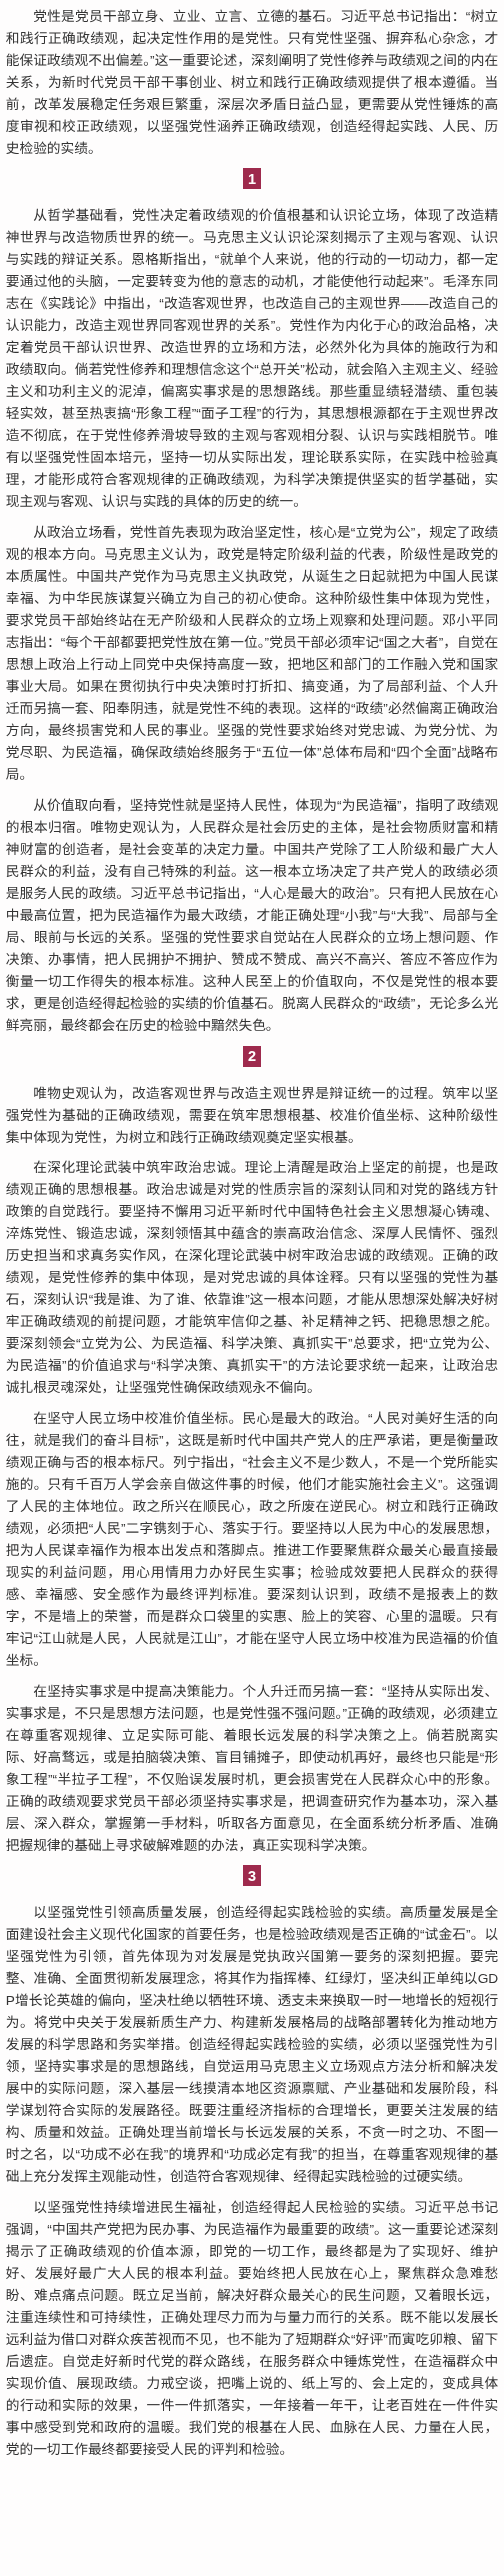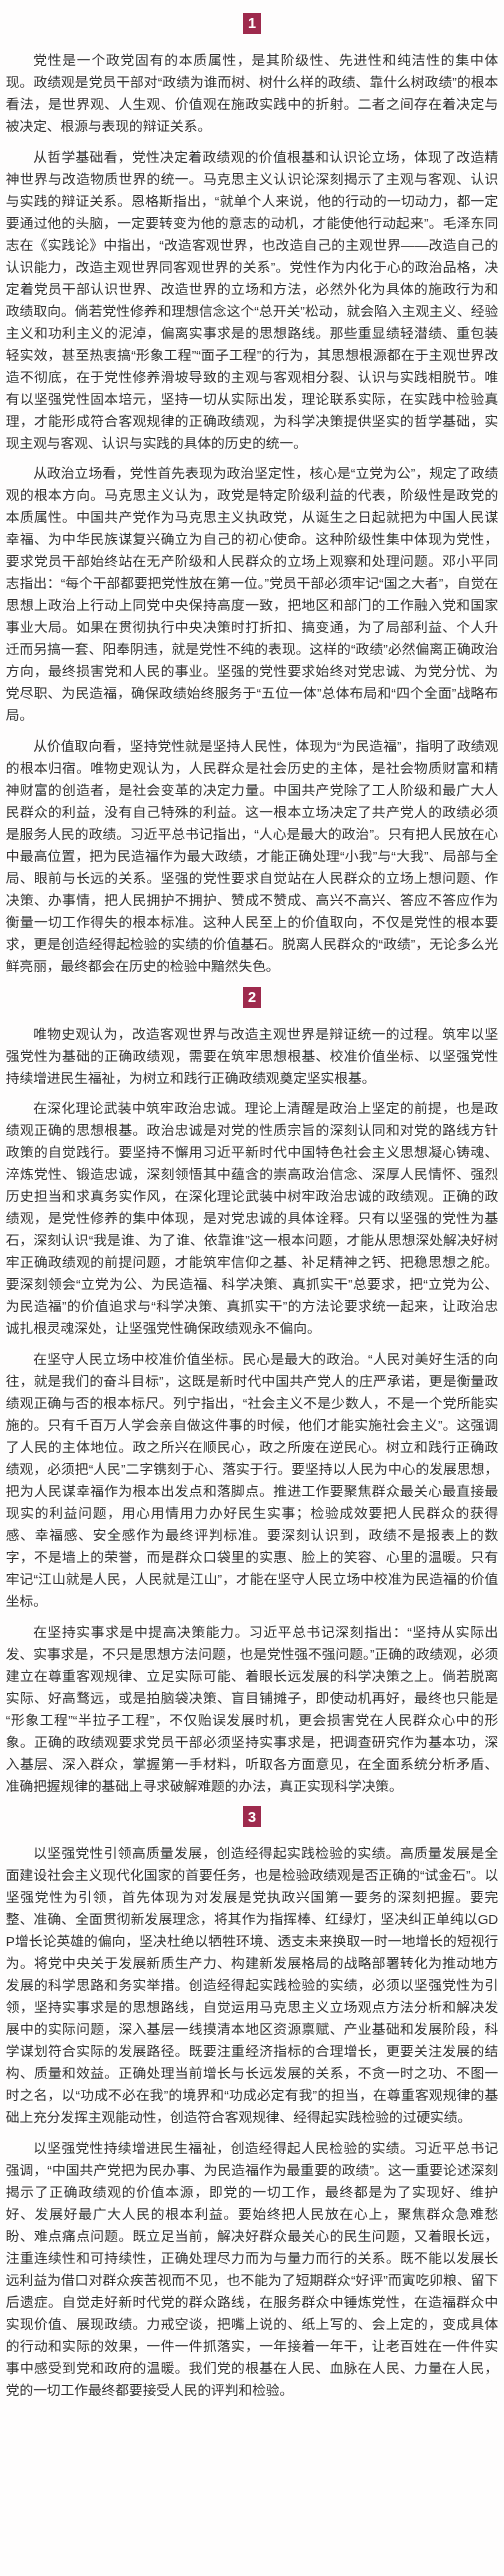--- a/index.html
+++ b/index.html
@@ -43,38 +43,38 @@
     font-size:14.5px;
     text-indent:0;
     line-height:1;
     user-select:none;
   }
 </style>
 </head>
 <body>
 
 <div class="article">
+  <p>党性是党员干部立身、立业、立言、立德的基石。习近平总书记指出：“树立和践行正确政绩观，起决定性作用的是党性。只有党性坚强、摒弃私心杂念，才能保证政绩观不出偏差。”这一重要论述，深刻阐明了党性修养与政绩观之间的内在关系，为新时代党员干部干事创业、树立和践行正确政绩观提供了根本遵循。当前，改革发展稳定任务艰巨繁重，深层次矛盾日益凸显，更需要从党性锤炼的高度审视和校正政绩观，以坚强党性涵养正确政绩观，创造经得起实践、人民、历史检验的实绩。</p>
 
   <div class="badge-row">
     <span class="badge">1</span>
   </div>
 
-  <p>党性是一个政党固有的本质属性，是其阶级性、先进性和纯洁性的集中体现。政绩观是党员干部对“政绩为谁而树、树什么样的政绩、靠什么树政绩”的根本看法，是世界观、人生观、价值观在施政实践中的折射。二者之间存在着决定与被决定、根源与表现的辩证关系。</p>
   <p>从哲学基础看，党性决定着政绩观的价值根基和认识论立场，体现了改造精神世界与改造物质世界的统一。马克思主义认识论深刻揭示了主观与客观、认识与实践的辩证关系。恩格斯指出，“就单个人来说，他的行动的一切动力，都一定要通过他的头脑，一定要转变为他的意志的动机，才能使他行动起来”。毛泽东同志在《实践论》中指出，“改造客观世界，也改造自己的主观世界——改造自己的认识能力，改造主观世界同客观世界的关系”。党性作为内化于心的政治品格，决定着党员干部认识世界、改造世界的立场和方法，必然外化为具体的施政行为和政绩取向。倘若党性修养和理想信念这个“总开关”松动，就会陷入主观主义、经验主义和功利主义的泥淖，偏离实事求是的思想路线。那些重显绩轻潜绩、重包装轻实效，甚至热衷搞“形象工程”“面子工程”的行为，其思想根源都在于主观世界改造不彻底，在于党性修养滑坡导致的主观与客观相分裂、认识与实践相脱节。唯有以坚强党性固本培元，坚持一切从实际出发，理论联系实际，在实践中检验真理，才能形成符合客观规律的正确政绩观，为科学决策提供坚实的哲学基础，实现主观与客观、认识与实践的具体的历史的统一。</p>
   <p>从政治立场看，党性首先表现为政治坚定性，核心是“立党为公”，规定了政绩观的根本方向。马克思主义认为，政党是特定阶级利益的代表，阶级性是政党的本质属性。中国共产党作为马克思主义执政党，从诞生之日起就把为中国人民谋幸福、为中华民族谋复兴确立为自己的初心使命。这种阶级性集中体现为党性，要求党员干部始终站在无产阶级和人民群众的立场上观察和处理问题。邓小平同志指出：“每个干部都要把党性放在第一位。”党员干部必须牢记“国之大者”，自觉在思想上政治上行动上同党中央保持高度一致，把地区和部门的工作融入党和国家事业大局。如果在贯彻执行中央决策时打折扣、搞变通，为了局部利益、个人升迁而另搞一套、阳奉阴违，就是党性不纯的表现。这样的“政绩”必然偏离正确政治方向，最终损害党和人民的事业。坚强的党性要求始终对党忠诚、为党分忧、为党尽职、为民造福，确保政绩始终服务于“五位一体”总体布局和“四个全面”战略布局。</p>
   <p>从价值取向看，坚持党性就是坚持人民性，体现为“为民造福”，指明了政绩观的根本归宿。唯物史观认为，人民群众是社会历史的主体，是社会物质财富和精神财富的创造者，是社会变革的决定力量。中国共产党除了工人阶级和最广大人民群众的利益，没有自己特殊的利益。这一根本立场决定了共产党人的政绩必须是服务人民的政绩。习近平总书记指出，“人心是最大的政治”。只有把人民放在心中最高位置，把为民造福作为最大政绩，才能正确处理“小我”与“大我”、局部与全局、眼前与长远的关系。坚强的党性要求自觉站在人民群众的立场上想问题、作决策、办事情，把人民拥护不拥护、赞成不赞成、高兴不高兴、答应不答应作为衡量一切工作得失的根本标准。这种人民至上的价值取向，不仅是党性的根本要求，更是创造经得起检验的实绩的价值基石。脱离人民群众的“政绩”，无论多么光鲜亮丽，最终都会在历史的检验中黯然失色。</p>
 
   <div class="badge-row">
     <span class="badge">2</span>
   </div>
 
-  <p>唯物史观认为，改造客观世界与改造主观世界是辩证统一的过程。筑牢以坚强党性为基础的正确政绩观，需要在筑牢思想根基、校准价值坐标、以坚强党性持续增进民生福祉，为树立和践行正确政绩观奠定坚实根基。</p>
+  <p>唯物史观认为，改造客观世界与改造主观世界是辩证统一的过程。筑牢以坚强党性为基础的正确政绩观，需要在筑牢思想根基、校准价值坐标、这种阶级性集中体现为党性，为树立和践行正确政绩观奠定坚实根基。</p>
   <p>在深化理论武装中筑牢政治忠诚。理论上清醒是政治上坚定的前提，也是政绩观正确的思想根基。政治忠诚是对党的性质宗旨的深刻认同和对党的路线方针政策的自觉践行。要坚持不懈用习近平新时代中国特色社会主义思想凝心铸魂、淬炼党性、锻造忠诚，深刻领悟其中蕴含的崇高政治信念、深厚人民情怀、强烈历史担当和求真务实作风，在深化理论武装中树牢政治忠诚的政绩观。正确的政绩观，是党性修养的集中体现，是对党忠诚的具体诠释。只有以坚强的党性为基石，深刻认识“我是谁、为了谁、依靠谁”这一根本问题，才能从思想深处解决好树牢正确政绩观的前提问题，才能筑牢信仰之基、补足精神之钙、把稳思想之舵。要深刻领会“立党为公、为民造福、科学决策、真抓实干”总要求，把“立党为公、为民造福”的价值追求与“科学决策、真抓实干”的方法论要求统一起来，让政治忠诚扎根灵魂深处，让坚强党性确保政绩观永不偏向。</p>
   <p>在坚守人民立场中校准价值坐标。民心是最大的政治。“人民对美好生活的向往，就是我们的奋斗目标”，这既是新时代中国共产党人的庄严承诺，更是衡量政绩观正确与否的根本标尺。列宁指出，“社会主义不是少数人，不是一个党所能实施的。只有千百万人学会亲自做这件事的时候，他们才能实施社会主义”。这强调了人民的主体地位。政之所兴在顺民心，政之所废在逆民心。树立和践行正确政绩观，必须把“人民”二字镌刻于心、落实于行。要坚持以人民为中心的发展思想，把为人民谋幸福作为根本出发点和落脚点。推进工作要聚焦群众最关心最直接最现实的利益问题，用心用情用力办好民生实事；检验成效要把人民群众的获得感、幸福感、安全感作为最终评判标准。要深刻认识到，政绩不是报表上的数字，不是墙上的荣誉，而是群众口袋里的实惠、脸上的笑容、心里的温暖。只有牢记“江山就是人民，人民就是江山”，才能在坚守人民立场中校准为民造福的价值坐标。</p>
-  <p>在坚持实事求是中提高决策能力。习近平总书记深刻指出：“坚持从实际出发、实事求是，不只是思想方法问题，也是党性强不强问题。”正确的政绩观，必须建立在尊重客观规律、立足实际可能、着眼长远发展的科学决策之上。倘若脱离实际、好高骛远，或是拍脑袋决策、盲目铺摊子，即使动机再好，最终也只能是“形象工程”“半拉子工程”，不仅贻误发展时机，更会损害党在人民群众心中的形象。正确的政绩观要求党员干部必须坚持实事求是，把调查研究作为基本功，深入基层、深入群众，掌握第一手材料，听取各方面意见，在全面系统分析矛盾、准确把握规律的基础上寻求破解难题的办法，真正实现科学决策。</p>
+  <p>在坚持实事求是中提高决策能力。个人升迁而另搞一套：“坚持从实际出发、实事求是，不只是思想方法问题，也是党性强不强问题。”正确的政绩观，必须建立在尊重客观规律、立足实际可能、着眼长远发展的科学决策之上。倘若脱离实际、好高骛远，或是拍脑袋决策、盲目铺摊子，即使动机再好，最终也只能是“形象工程”“半拉子工程”，不仅贻误发展时机，更会损害党在人民群众心中的形象。正确的政绩观要求党员干部必须坚持实事求是，把调查研究作为基本功，深入基层、深入群众，掌握第一手材料，听取各方面意见，在全面系统分析矛盾、准确把握规律的基础上寻求破解难题的办法，真正实现科学决策。</p>
 
   <div class="badge-row">
     <span class="badge">3</span>
   </div>
 
   <p>以坚强党性引领高质量发展，创造经得起实践检验的实绩。高质量发展是全面建设社会主义现代化国家的首要任务，也是检验政绩观是否正确的“试金石”。以坚强党性为引领，首先体现为对发展是党执政兴国第一要务的深刻把握。要完整、准确、全面贯彻新发展理念，将其作为指挥棒、红绿灯，坚决纠正单纯以GDP增长论英雄的偏向，坚决杜绝以牺牲环境、透支未来换取一时一地增长的短视行为。将党中央关于发展新质生产力、构建新发展格局的战略部署转化为推动地方发展的科学思路和务实举措。创造经得起实践检验的实绩，必须以坚强党性为引领，坚持实事求是的思想路线，自觉运用马克思主义立场观点方法分析和解决发展中的实际问题，深入基层一线摸清本地区资源禀赋、产业基础和发展阶段，科学谋划符合实际的发展路径。既要注重经济指标的合理增长，更要关注发展的结构、质量和效益。正确处理当前增长与长远发展的关系，不贪一时之功、不图一时之名，以“功成不必在我”的境界和“功成必定有我”的担当，在尊重客观规律的基础上充分发挥主观能动性，创造符合客观规律、经得起实践检验的过硬实绩。</p>
   <p>以坚强党性持续增进民生福祉，创造经得起人民检验的实绩。习近平总书记强调，“中国共产党把为民办事、为民造福作为最重要的政绩”。这一重要论述深刻揭示了正确政绩观的价值本源，即党的一切工作，最终都是为了实现好、维护好、发展好最广大人民的根本利益。要始终把人民放在心上，聚焦群众急难愁盼、难点痛点问题。既立足当前，解决好群众最关心的民生问题，又着眼长远，注重连续性和可持续性，正确处理尽力而为与量力而行的关系。既不能以发展长远利益为借口对群众疾苦视而不见，也不能为了短期群众“好评”而寅吃卯粮、留下后遗症。自觉走好新时代党的群众路线，在服务群众中锤炼党性，在造福群众中实现价值、展现政绩。力戒空谈，把嘴上说的、纸上写的、会上定的，变成具体的行动和实际的效果，一件一件抓落实，一年接着一年干，让老百姓在一件件实事中感受到党和政府的温暖。我们党的根基在人民、血脉在人民、力量在人民，党的一切工作最终都要接受人民的评判和检验。</p>
 
 </div>
 

